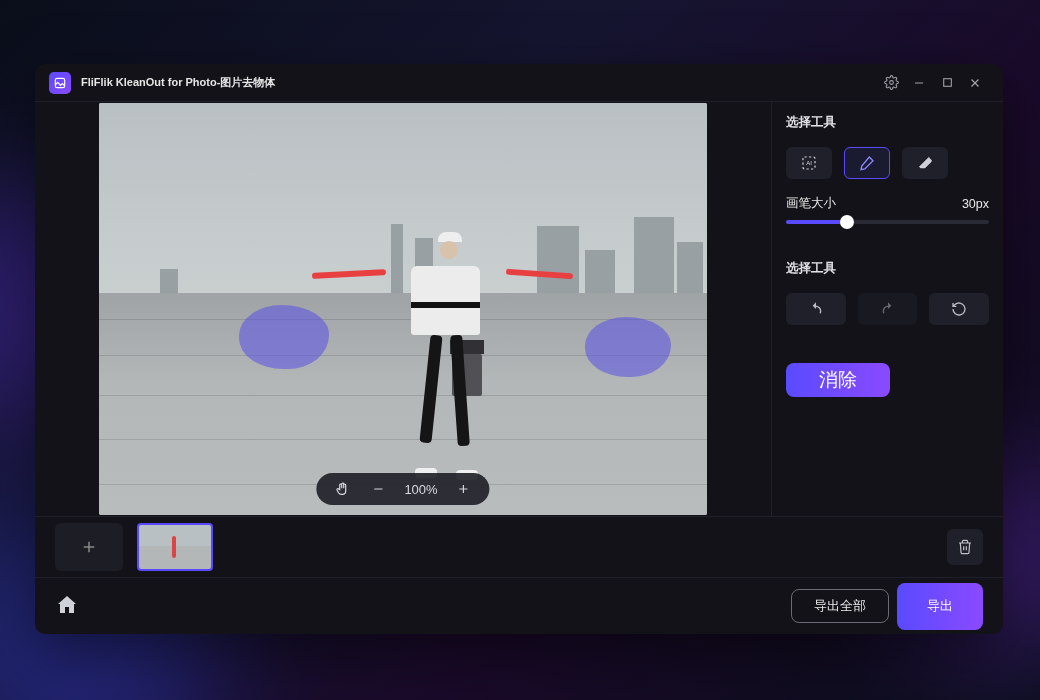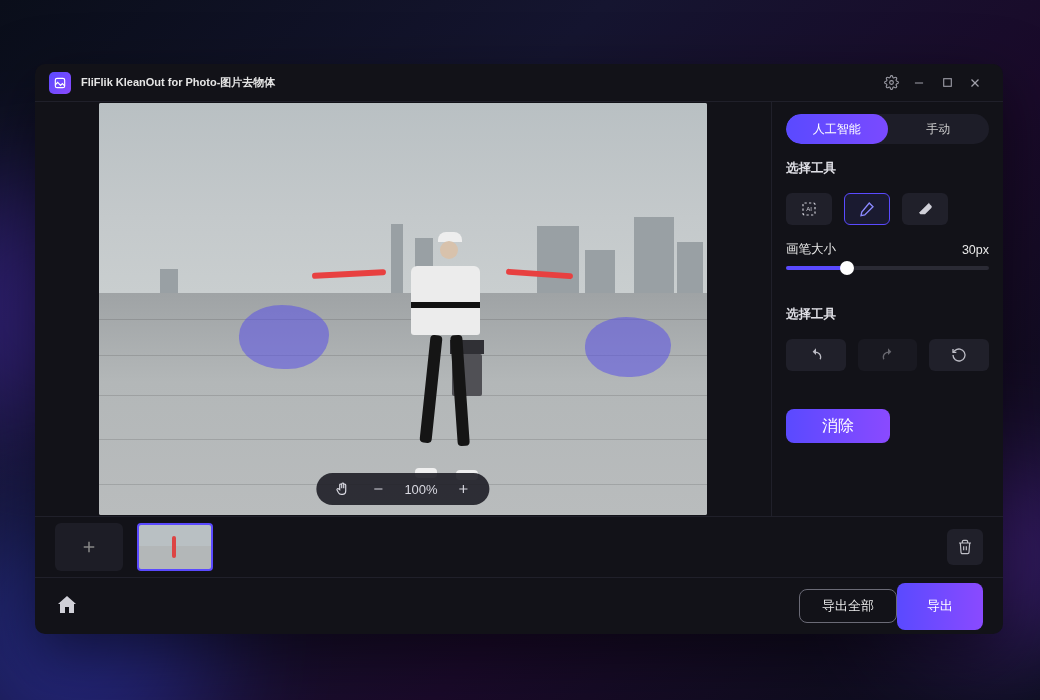--- a/index.html
+++ b/index.html
@@ -143,21 +143,21 @@
 .undo-row { display:flex; gap:12px; }
 .smallbtn {
   flex:1; height:32px; background:#20202a; border-radius:6px;
   display:flex; align-items:center; justify-content:center;
   color:#bcbcc5; cursor:pointer;
 }
 .primary {
   height: 34px; border-radius: 8px;
   background: linear-gradient(90deg, #5a4aff, #8a4aff);
   color:#fff; display:flex; align-items:center; justify-content:center;
-  cursor:pointer; font-size: 16px; width: 104px;
+  cursor:pointer; font-size: 19px; width: 104px;
 }
 
 .thumbs {
   height: 62px; display:flex; align-items:center;
   padding: 0 20px; gap: 14px;
   border-top: 1px solid #20202a;
   border-bottom: 1px solid #20202a;
 }
 .addthumb {
   width: 68px; height: 48px; background:#1d1d26; border-radius:6px;
@@ -167,21 +167,21 @@
 .thumb {
   width: 76px; height: 48px; border:2px solid #5a4aff; border-radius:4px;
   background: linear-gradient(#b9c0c3 48%, #b3b7b8 48%);
   position:relative; cursor:pointer;
 }
 .thumb::after { content:''; position:absolute; left:46%; top:24%; width:4px; height:22px; background:#d44; border-radius:2px; }
 .thumbs-spacer { flex:1; }
 .trash { width:36px; height:36px; background:#20202a; border-radius:6px; display:flex;align-items:center;justify-content:center; color:#c0c0c8; cursor:pointer; }
 
 .footer {
-  height: 56px; display:flex; align-items:center; padding:0 20px; gap:0;
+  height: 56px; display:flex; align-items:center; padding:0 20px; gap:8px;
 }
 .homebtn { width:26px; height:26px; color:#d0d0d8; cursor:pointer; }
 .footer-spacer { flex:1; }
 .outline-btn {
   height:34px; padding:0 22px; border:1px solid #6a6a76;
   border-radius:8px; display:flex; align-items:center; justify-content:center;
   font-size:13px; color:#e8e8e8; cursor:pointer;
 }
 .export-btn {
   height:47px; padding:0 30px;
@@ -290,24 +290,20 @@
             <svg width="14" height="14" viewBox="0 0 24 24" stroke="currentColor" stroke-width="2">
                 <line x1="12" y1="5" x2="12" y2="19"></line>
                 <line x1="5" y1="12" x2="19" y2="12"></line>
               </svg>
           </div>
         </div>
       </div>
     </div>
 
     <div class="sidepanel">
-      <div class="mode-tabs">
-        <div class="mode-tab active">人工智能</div>
-        <div class="mode-tab">手动</div>
-      </div>
 
       <div class="section-label">选择工具</div>
       <div class="toolrow">
         <div class="toolbtn">
           <svg width="18" height="18" viewBox="0 0 24 24" fill="none" stroke="currentColor" stroke-width="1.6" stroke-dasharray="3 3">
               <rect x="4" y="4" width="16" height="16" rx="2"></rect>
               <text x="12" y="15" font-size="8" fill="currentColor" text-anchor="middle" stroke="none">AI</text>
             </svg>
         </div>
         <div class="toolbtn active">

